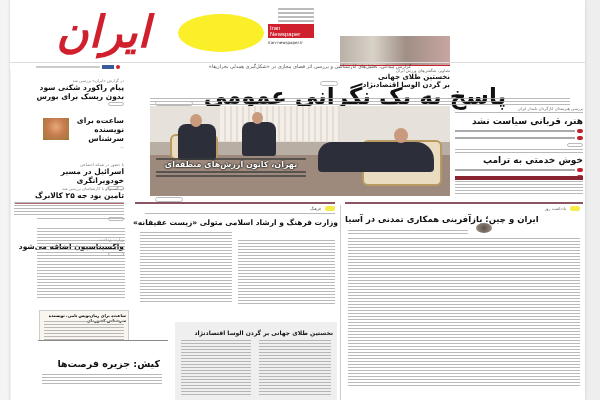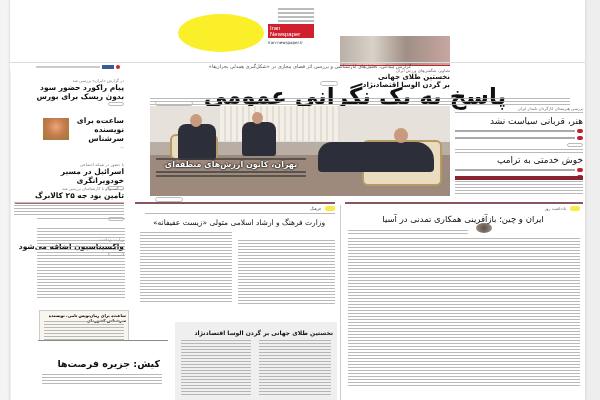--- a/index.html
+++ b/index.html
@@ -54,50 +54,51 @@
   .curtain { position: absolute; left: 70px; top: 0; width: 120px; height: 35px; background: repeating-linear-gradient(90deg,#f3efe8 0 4px,#e4ddd4 4px 6px); }
   .person { position: absolute; background: #2c2f3a; border-radius: 8px 8px 3px 3px; }
   .head { position: absolute; border-radius: 50%; background: #c99a7e; }
   .chair { position: absolute; background: #e9dcc0; border: 2px solid #b99a62; border-radius: 6px; }
   .photo-cap { position: absolute; left: 6px; top: 50px; width: 150px; text-align: center; }
   .photo-cap .t { font-size: 8px; font-weight: bold; color: #fff; text-shadow: 0 0 2px #000, 0 0 2px #000; }
   .photo-cap .l { height: 2px; background: rgba(60,60,60,0.7); margin-top: 2px; }
 
   
   .rc { position: absolute; left: 445px; top: 106px; width: 128px; height: 90px; }
-  .rc-title { font-size: 9px; font-weight: normal; color: #111; text-align: right; line-height: 11px; }
+  .rc-title { font-size: 9px; font-weight: bold; color: #111; text-align: right; line-height: 11px; }
   .rc-kick { font-size: 4px; color: #666; text-align: right; line-height: 5px; }
   .bullet { position: relative; height: 6px; margin-top: 1px; }
   .bullet .b { position: absolute; right: 0; top: 1px; width: 6px; height: 4px; border-radius: 2px; background: #c0202e; }
   .bullet .lx { position: absolute; right: 8px; left: 0; top: 2px; height: 2px; background: #aaa; }
   .redbar { position: absolute; left: 445px; top: 176px; width: 128px; height: 4px; background: #8a2430; }
   .rc-bottom { position: absolute; left: 445px; top: 181px; width: 128px; height: 14px; }
 
   
   .hsep { position: absolute; height: 2px; background: #8a5560; }
   .vsep { position: absolute; width: 1px; background: #ccc; }
 
   
   .tagline { position: absolute; height: 6px; }
   .tagline .y { position: absolute; right: 0; top: 0; width: 10px; height: 5px; background: #f4ec4a; border-radius: 2px; }
   .tagline .t { position: absolute; right: 14px; top: 0; font-size: 4px; color: #555; }
-  .sect-title { position: absolute; font-size: 8.5px; font-weight: normal; color: #111; text-align: center; white-space: nowrap; }
+  .sect-title { position: absolute; font-size: 8.5px; font-weight: bold; color: #111; text-align: left; white-space: nowrap; }
   .author-thumb { position: absolute; left: 466px; top: 223px; width: 16px; height: 10px; border-radius: 50%; background: radial-gradient(circle,#5c5048,#a79a8f); }
   .graybox { position: absolute; background: #efefef; }
   .box-title { position: absolute; font-size: 7px; font-weight: bold; color: #111; text-align: right; white-space: nowrap; }
   .kish { position: absolute; left: 30px; top: 358px; width: 120px; text-align: right; font-size: 9.5px; font-weight: bold; color: #111; }
 </style>
 </head>
 <body>
 
 <div class="rightshadow"></div>
 
 <div class="page">
 
   <div class="masthead">
+    <div class="logo">ایران</div>
     <div class="sun"></div>
     <div class="edition">
       <div class="lines">
           <div></div>
           <div></div>
           <div></div>
           <div></div>
         </div>
       <div class="brand">Iran Newspaper</div>
       <div class="url">iran-newspaper.ir</div>
@@ -112,21 +113,21 @@
 
   <div class="subnav">
     <div class="dot"></div>
     <div class="blue"></div>
     <div class="gray"></div>
   </div>
 
   <div class="leftcol">
     <div class="lc-item" style="top:8px">
       <div class="lc-kicker">در گزارش «ایران» بررسی شد</div>
-      <div class="lc-title">پیام راکورد حضور سود</div>
+      <div class="lc-title">پیام راکورد شکنی سود</div>
       <div class="lc-title">بدون ریسک برای بورس</div>
       <div class="lc-pg"></div>
     </div>
     <div class="lc-photo"></div>
     <div class="lc-item" style="top:46px;width:56px">
       <div class="lc-title">ساعت‌ه برای</div>
       <div class="lc-title">نویسنده سرشناس</div>
       <div class="lc-kicker" style="margin-top:2px">—</div>
     </div>
     <div class="lc-item" style="top:92px">

